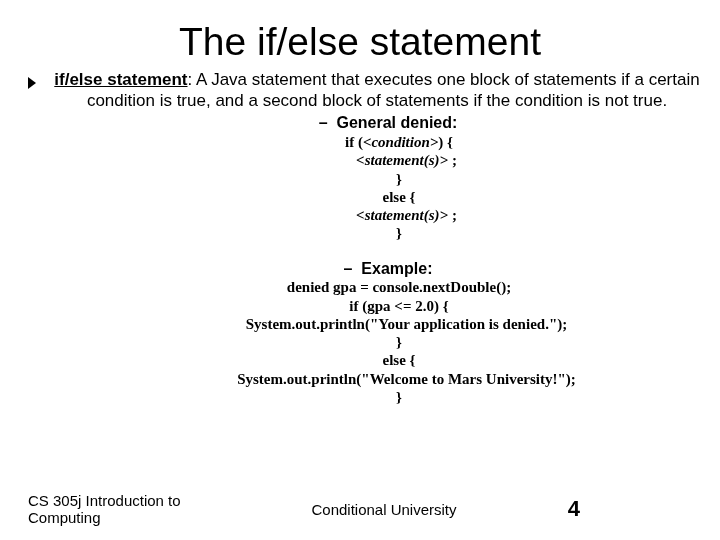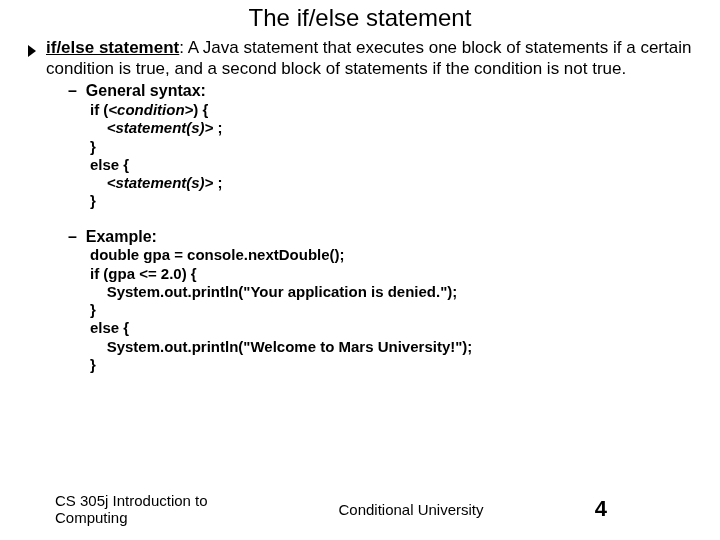--- a/index.html
+++ b/index.html
@@ -7,30 +7,31 @@
     width: 720px;
     height: 540px;
     background: #ffffff;
     font-family: Arial, Helvetica, sans-serif;
     color: #000;
     position: relative;
     overflow: hidden;
   }
   .title {
     text-align: center;
-    font-size: 24px;
+    font-size: 39px;
     font-weight: normal;
-    padding-top: 4px;
+    padding-top: 20px;
     padding-bottom: 6px;
   }
   .body {
     padding-left: 28px;
     padding-right: 12px;
     font-size: 17px;
     line-height: 1.22;
+    text-align: center;
   }
   .bullet-row {
     display: flex;
     align-items: flex-start;
     gap: 8px;
   }
   .bullet-icon {
     flex: 0 0 auto;
     margin-top: 4px;
   }
@@ -43,37 +44,36 @@
     margin-top: 2px;
     font-size: 16px;
   }
   .sub-heading {
     font-weight: bold;
     margin-top: 2px;
   }
   .sub-heading.example { margin-top: 16px; }
   .endash { font-weight: bold; font-family: Arial, sans-serif; }
   pre.code {
-    font-family: Liberation Sans, sans-serif;
+    font-family: Liberation Serif, serif;
     font-size: 15px;
     line-height: 1.22;
     margin-left: 22px;
     white-space: pre;
     font-weight: bold;
   }
   .placeholder { font-style: italic; font-weight: bold; }
   .footer {
     position: absolute;
     bottom: 14px;
     left: 0;
     width: 608px;
     display: flex;
     align-items: center;
     font-size: 15px;
-    margin-left: 27px;
   }
   .footer-left {
     width: 220px;
     padding-left: 28px;
   }
   .footer-center {
     flex: 1;
     text-align: center;
   }
   .footer-right {
@@ -97,35 +97,35 @@
           <path d="M0 0 L8 6 L0 12 Z" fill="#000"></path>
         </svg>
     </span>
     <span class="bullet-text">
       <span class="term">if/else statement</span><span>: A Java statement that executes one block of statements if a certain condition is true, and a second block of statements if the condition is not true.</span>
     </span>
   </div>
 
   <div class="sub">
     <div class="sub-heading">
-      <span class="endash">–&nbsp;&nbsp;</span><span>General syntax:</span>
+      <span class="endash">–&nbsp;&nbsp;</span><span>General denied:</span>
     </div>
     <pre class="code"><span>if (</span><span class="placeholder">&lt;condition&gt;</span><span>) {</span>
 <span>    </span><span class="placeholder">&lt;statement(s)&gt;</span><span> ;</span>
 <span>}</span>
 <span>else {</span>
 <span>    </span><span class="placeholder">&lt;statement(s)&gt;</span><span> ;</span>
 <span>}</span></pre>
   </div>
 
   <div class="sub">
     <div class="sub-heading example">
       <span class="endash">–&nbsp;&nbsp;</span><span>Example:</span>
     </div>
-    <pre class="code"><span>double gpa = console.nextDouble();</span>
+    <pre class="code"><span>denied gpa = console.nextDouble();</span>
 <span>if (gpa &lt;= 2.0) {</span>
 <span>    System.out.println("Your application is denied.");</span>
 <span>}</span>
 <span>else {</span>
 <span>    System.out.println("Welcome to Mars University!");</span>
 <span>}</span></pre>
   </div>
 
 </div>
 

